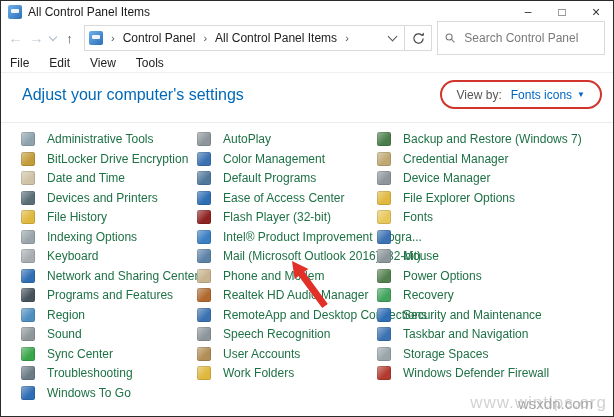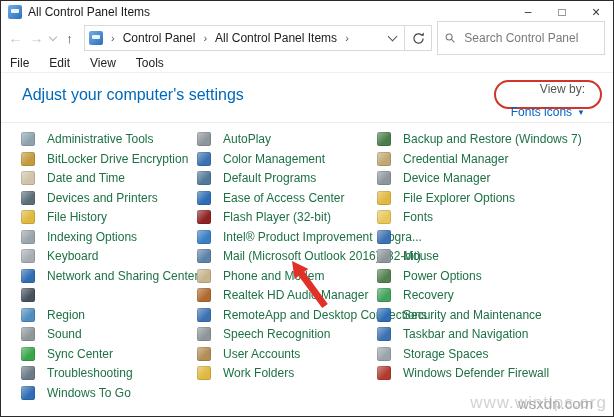--- a/index.html
+++ b/index.html
@@ -41,21 +41,21 @@
     font-family:"Liberation Sans",sans-serif;background:transparent;}
   .searchbox input::placeholder{color:#7a7a7a;}
   
   .menubar{height:19px;display:flex;align-items:center;padding-left:9px;border-bottom:1px solid #f0f0f0;
     font-size:12px;color:#222;}
   .menu-item{margin-right:20px;}
   
   .header{height:49px;position:relative;border-bottom:1px solid #ececec;}
   .header-title{position:absolute;left:21px;top:13px;font-size:16px;color:#0068b8;}
   .viewby-oval{position:absolute;right:11px;top:7px;height:29px;border:2px solid #d0342a;
-    border-radius:17px;display:flex;align-items:flex-end;padding:0 15px;gap:9px;box-sizing:border-box;flex-direction:column;}
+    border-radius:17px;display:flex;align-items:center;padding:0 15px;gap:9px;box-sizing:border-box;}
   .viewby-label{font-size:12px;color:#555;}
   .viewby-value{font-size:12px;color:#0066c4;display:flex;align-items:center;gap:5px;cursor:pointer;}
   .viewby-caret{font-size:8px;color:#0066c4;}
   
   .items{display:flex;padding:9px 0 0 20px;}
   .cp-col{display:flex;flex-direction:column;}
   .cp-col.c1{width:176px;}
   .cp-col.c2{width:180px;}
   .cp-col.c3{width:225px;}
   .cp-item{height:19.5px;display:flex;align-items:flex-start;gap:12px;cursor:pointer;}
@@ -165,20 +165,21 @@
         <div class="cp-item">
           <span class="cp-icon" style="background: linear-gradient(135deg, rgba(255, 255, 255, 0.45), rgba(255, 255, 255, 0) 60%), rgb(168, 173, 178);"></span>
           <span class="cp-label">Keyboard</span>
         </div>
         <div class="cp-item">
           <span class="cp-icon" style="background: linear-gradient(135deg, rgba(255, 255, 255, 0.45), rgba(255, 255, 255, 0) 60%), rgb(47, 110, 180);"></span>
           <span class="cp-label">Network and Sharing Center</span>
         </div>
         <div class="cp-item">
           <span class="cp-icon" style="background: linear-gradient(135deg, rgba(255, 255, 255, 0.45), rgba(255, 255, 255, 0) 60%), rgb(70, 82, 92);"></span>
+          <span class="cp-label">Programs and Features</span>
         </div>
         <div class="cp-item">
           <span class="cp-icon" style="background: linear-gradient(135deg, rgba(255, 255, 255, 0.45), rgba(255, 255, 255, 0) 60%), rgb(79, 143, 192);"></span>
           <span class="cp-label">Region</span>
         </div>
         <div class="cp-item">
           <span class="cp-icon" style="background: linear-gradient(135deg, rgba(255, 255, 255, 0.45), rgba(255, 255, 255, 0) 60%), rgb(144, 151, 155);"></span>
           <span class="cp-label">Sound</span>
         </div>
         <div class="cp-item">

